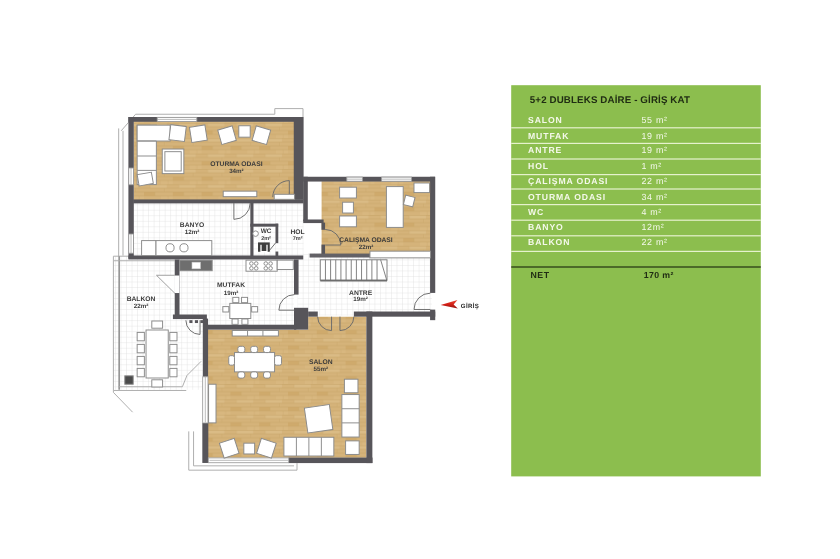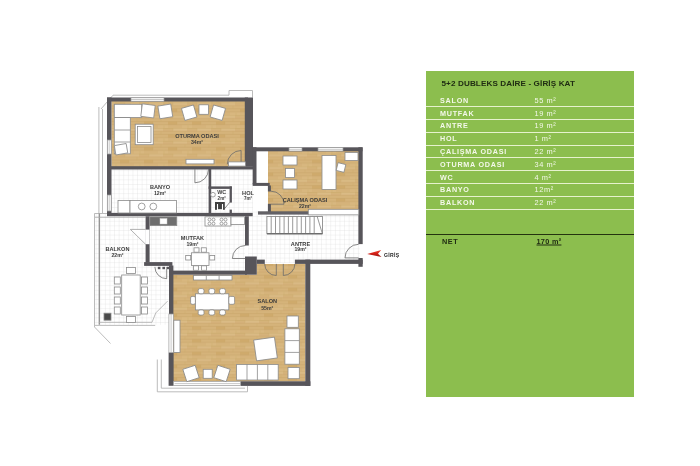--- a/index.html
+++ b/index.html
@@ -3,23 +3,23 @@
 <meta charset="utf-8">
 <style>
   html,body{margin:0;padding:0;background:#ffffff;}
   #page{position:relative;width:700px;height:466px;background:#ffffff;overflow:hidden;
         font-family:"Liberation Sans", sans-serif;}
   #panel{position:absolute;left:425.5px;top:70.5px;width:208px;height:326.5px;background:#8cbe4e;}
   .ttl{position:absolute;left:16px;top:8.4px;font-size:8.1px;font-weight:bold;color:#202d13;letter-spacing:.12px;}
   .row{position:absolute;left:0;width:208px;height:12.82px;border-bottom:1px solid #e6f2cd;}
   .lab{position:absolute;left:14.5px;top:50%;transform:translateY(-50%);font-size:7.2px;font-weight:bold;color:#f4f8ea;letter-spacing:.75px;}
   .val{position:absolute;left:109px;top:50%;transform:translateY(-50%);font-size:7.4px;font-weight:normal;color:#f4f8ea;letter-spacing:.6px;}
-  .drow{position:absolute;left:0;width:208px;height:13.5px;border-top:1.2px solid #24330f;margin-top:12px;}
+  .drow{position:absolute;left:0;width:208px;height:13.5px;border-top:1.2px solid #24330f;}
   .dlab{position:absolute;left:16.5px;top:49%;transform:translateY(-50%);font-size:7.3px;font-weight:bold;color:#202d13;letter-spacing:.5px;}
-  .dval{position:absolute;left:111px;top:49%;transform:translateY(-50%);font-size:7.3px;font-weight:bold;color:#202d13;letter-spacing:.3px;text-decoration:underline;}
+  .dval{position:absolute;left:111px;top:49%;transform:translateY(-50%);font-size:7.3px;font-weight:bold;color:#202d13;letter-spacing:.3px;}
 </style>
 </head>
 <body>
 <div id="page">
   <svg id="plan" width="700" height="466" viewBox="0 0 700 466" style="position:absolute;left:0;top:0;">
   <defs>
     <pattern id="wood" width="24" height="12.8" patternUnits="userSpaceOnUse">
       <rect width="24" height="12.8" fill="#d5b37a"></rect>
       <rect x="5" y="0" width="14" height="3.2" fill="#dabb85"></rect>
       <rect x="0" y="6.4" width="9" height="3.2" fill="#cfaa6c"></rect>

